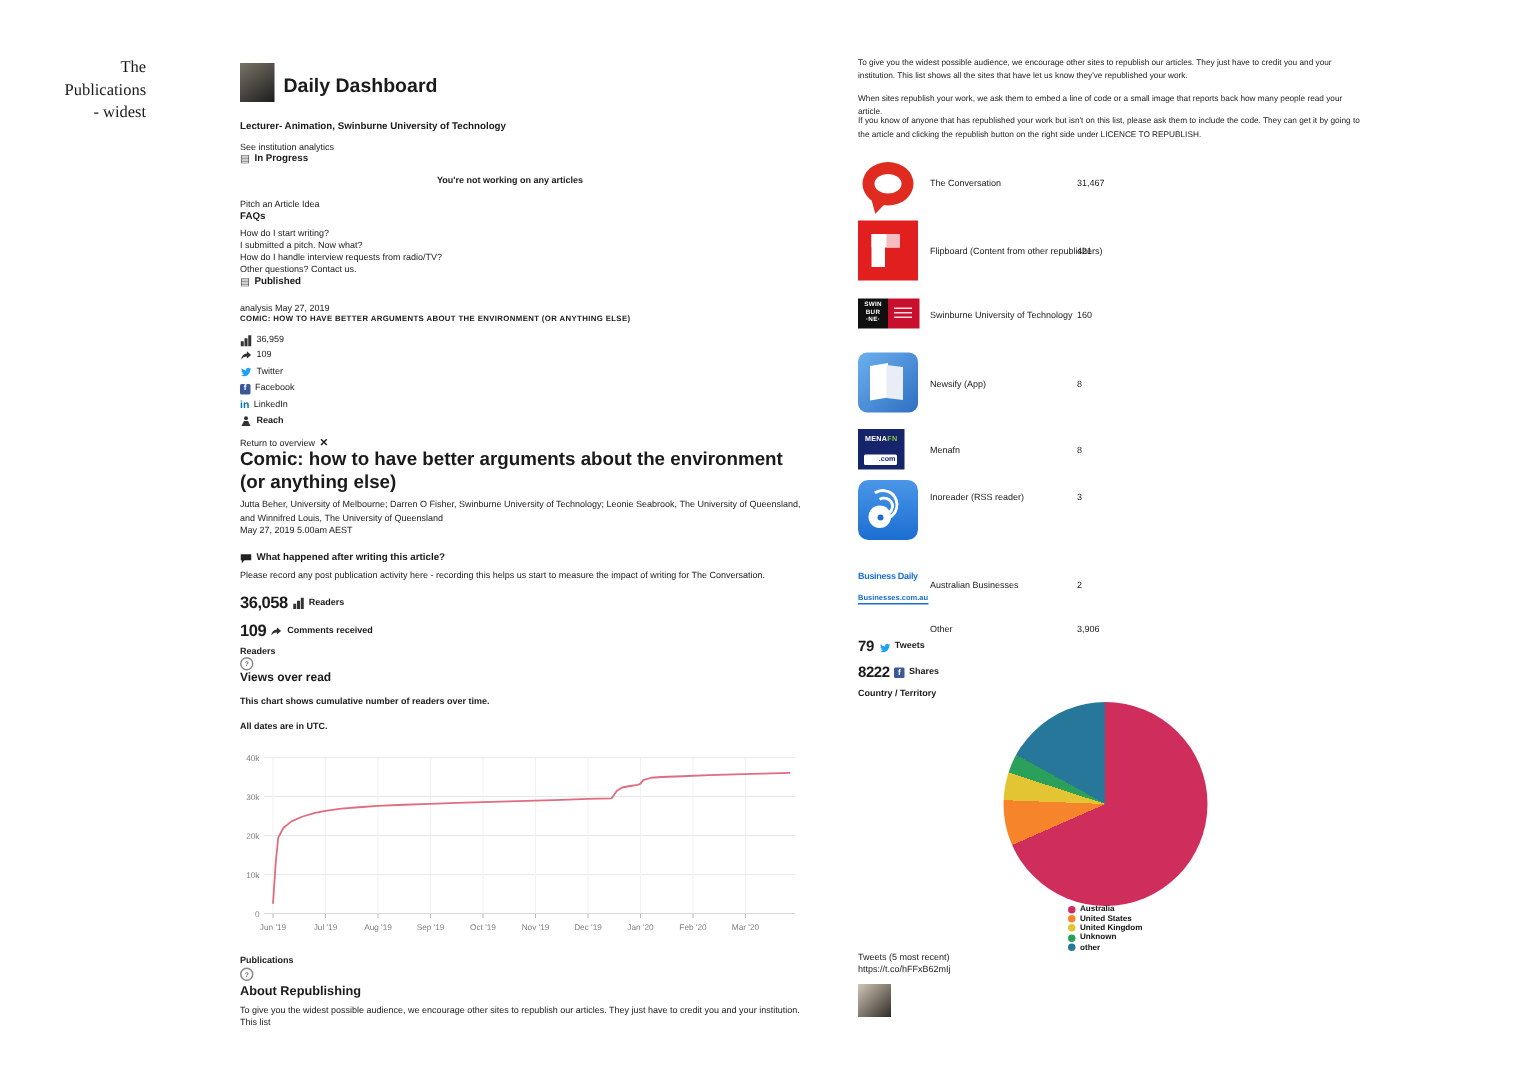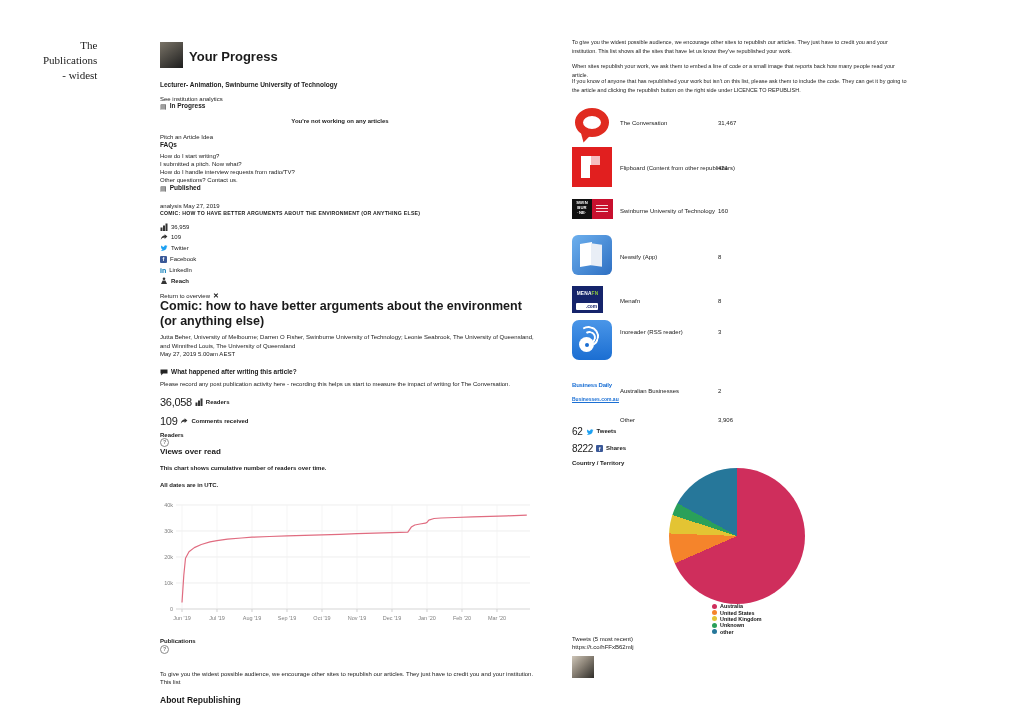--- a/index.html
+++ b/index.html
@@ -51,36 +51,36 @@
   .bdb .l1{font-size:6px;letter-spacing:-.2px;}
   .bdb .l2{font-size:5px;border-bottom:1px solid #1a6fd4;display:inline-block;}
   
   .avatar{background:linear-gradient(145deg,#7a7468,#1d1d1d);}
   .tweet-avatar{background:linear-gradient(135deg,#cfc6b8,#8a8276 45%,#2e2c28);}
   
   #pie{border-radius:50%;width:136px;height:136px;}
   .legend-item{display:flex;align-items:center;gap:3px;height:6.4px;}
   .legend-swatch{width:5px;height:5px;border-radius:50%;display:inline-block;}
   .legend-label{font-size:5.4px;color:#111;font-weight:700;}
-  .statnum{font-weight:400;letter-spacing:-.3px;}
+  .statnum{font-weight:700;letter-spacing:-.3px;}
   svg text{font-family:"Liberation Sans",sans-serif;}
 </style>
 </head>
 <body>
 
 <div id="screen">
 
   <div class="abs serif" style="left:43px;top:38px;font-size:11px;line-height:1.35;text-align:right;">
     <div>The</div>
     <div>Publications</div>
     <div>- widest</div>
   </div>
 
   <div class="abs avatar" style="left:160px;top:42px;width:23px;height:26px;"></div>
-  <div class="abs b" style="left:189px;top:49px;font-size:13px;">Your Progress</div>
+  <div class="abs b" style="left:189px;top:49px;font-size:13px;">Daily Dashboard</div>
 
   <div class="abs t b" style="left:160px;top:81px;font-size:6.5px;">Lecturer- Animation, Swinburne University of Technology</div>
   <div class="abs t" style="left:160px;top:95px;">See institution analytics</div>
 
   <div class="abs row" style="left:160px;top:102px;">
     <span class="doc-icon">▤</span>
     <span class="t b" style="font-size:6.5px;">In Progress</span>
   </div>
 
   <div class="abs t b" style="left:255px;top:117px;width:170px;text-align:center;">You're not working on any articles</div>
@@ -216,21 +216,21 @@
       <text x="304" y="125" text-anchor="middle" font-size="5.5" fill="#808080">Feb '20</text>
       <line x1="339" y1="10" x2="339" y2="114" stroke="#f1f1f1" stroke-width="0.7"></line>
       <line x1="339" y1="114" x2="339" y2="117" stroke="#bbbbbb" stroke-width="0.7"></line>
       <text x="339" y="125" text-anchor="middle" font-size="5.5" fill="#808080">Mar '20</text>
       <line x1="18" y1="114" x2="372" y2="114" stroke="#d8d8d8" stroke-width="0.8"></line>
       <polyline points="24.0,107.5 25.8,80.2 27.5,63.3 31.0,56.8 36.3,52.6 43.3,49.5 52.0,46.9 59.0,45.6 69.5,44.1 83.5,43.0 94.0,42.2 111.5,41.5 129.0,40.9 146.5,40.3 164.0,39.8 181.5,39.3 199.0,38.7 216.5,38.2 234.0,37.6 249.8,37.2 253.3,32.1 256.8,30.0 262.0,29.0 267.3,28.2 269.0,27.4 270.8,25.1 276.0,23.5 283.0,23.0 297.0,22.5 314.5,21.8 332.0,21.3 349.5,20.8 368.8,20.2" fill="none" stroke="#e06c80" stroke-width="1.2" stroke-linejoin="round"></polyline>
     </svg>
 
   <div class="abs t b" style="left:160px;top:637px;">Publications</div>
   <span class="abs help" style="left:160px;top:645px;">?</span>
-  <div class="abs b" style="left:160px;top:655px;font-size:8.5px;margin-top:40px;">About Republishing</div>
+  <div class="abs b" style="left:160px;top:655px;font-size:8.5px;">About Republishing</div>
   <div class="abs t" style="left:160px;top:670px;width:376px;">To give you the widest possible audience, we encourage other sites to republish our articles. They just have to credit you and your institution. This list</div>
 
   <div class="abs t55" style="left:572px;top:38px;width:336px;">To give you the widest possible audience, we encourage other sites to republish our articles. They just have to credit you and your institution. This list shows all the sites that have let us know they've republished your work.</div>
   <div class="abs t55" style="left:572px;top:62px;width:336px;">When sites republish your work, we ask them to embed a line of code or a small image that reports back how many people read your article.</div>
   <div class="abs t55" style="left:572px;top:77px;width:336px;">If you know of anyone that has republished your work but isn't on this list, please ask them to include the code. They can get it by going to the article and clicking the republish button on the right side under LICENCE TO REPUBLISH.</div>
 
   <div class="abs logo" style="left:572px;top:104px;width:40px;height:40px;">
     <span class="tc-ring"></span>
       <span class="tc-tail"></span>
   </div>
@@ -287,21 +287,21 @@
     <span class="l1">Business Daily</span>
     <span class="l2">Businesses.com.au</span>
   </div>
   <div class="abs t" style="left:620px;top:387px;">Australian Businesses</div>
   <div class="abs t" style="left:718px;top:387px;">2</div>
 
   <div class="abs t" style="left:620px;top:416px;">Other</div>
   <div class="abs t" style="left:718px;top:416px;">3,906</div>
 
   <div class="abs row" style="left:572px;top:426px;">
-    <span class="statnum" style="font-size:10px;">62</span>
+    <span class="statnum" style="font-size:10px;">79</span>
     <svg width="8" height="8" viewBox="0 0 16 16">
         <path d="M15 3.8c-.5.2-1 .37-1.6.44.58-.35 1-.9 1.23-1.55-.54.32-1.14.55-1.77.68A2.8 2.8 0 0 0 8.1 5.9 7.9 7.9 0 0 1 2.3 3a2.8 2.8 0 0 0 .87 3.73 2.8 2.8 0 0 1-1.27-.35v.04c0 1.35.96 2.48 2.24 2.74-.4.1-.84.12-1.26.05a2.8 2.8 0 0 0 2.6 1.95A5.6 5.6 0 0 1 1.3 12.3 7.9 7.9 0 0 0 5.6 13.5c5.1 0 7.9-4.25 7.9-7.93v-.36c.54-.4 1-.88 1.5-1.4z" fill="#1da1f2"></path>
       </svg>
     <span class="t b">Tweets</span>
   </div>
   <div class="abs row" style="left:572px;top:443px;">
     <span class="statnum" style="font-size:10px;">8222</span>
     <span class="navsq" style="background:#3b5998;">f</span>
     <span class="t b">Shares</span>
   </div>

